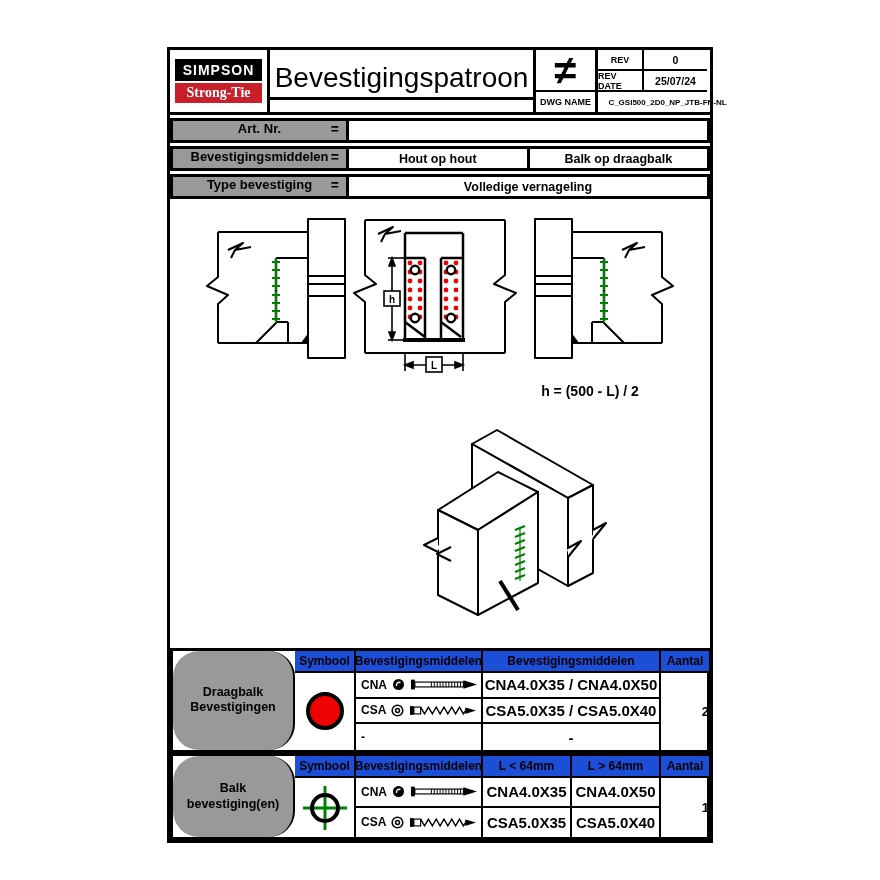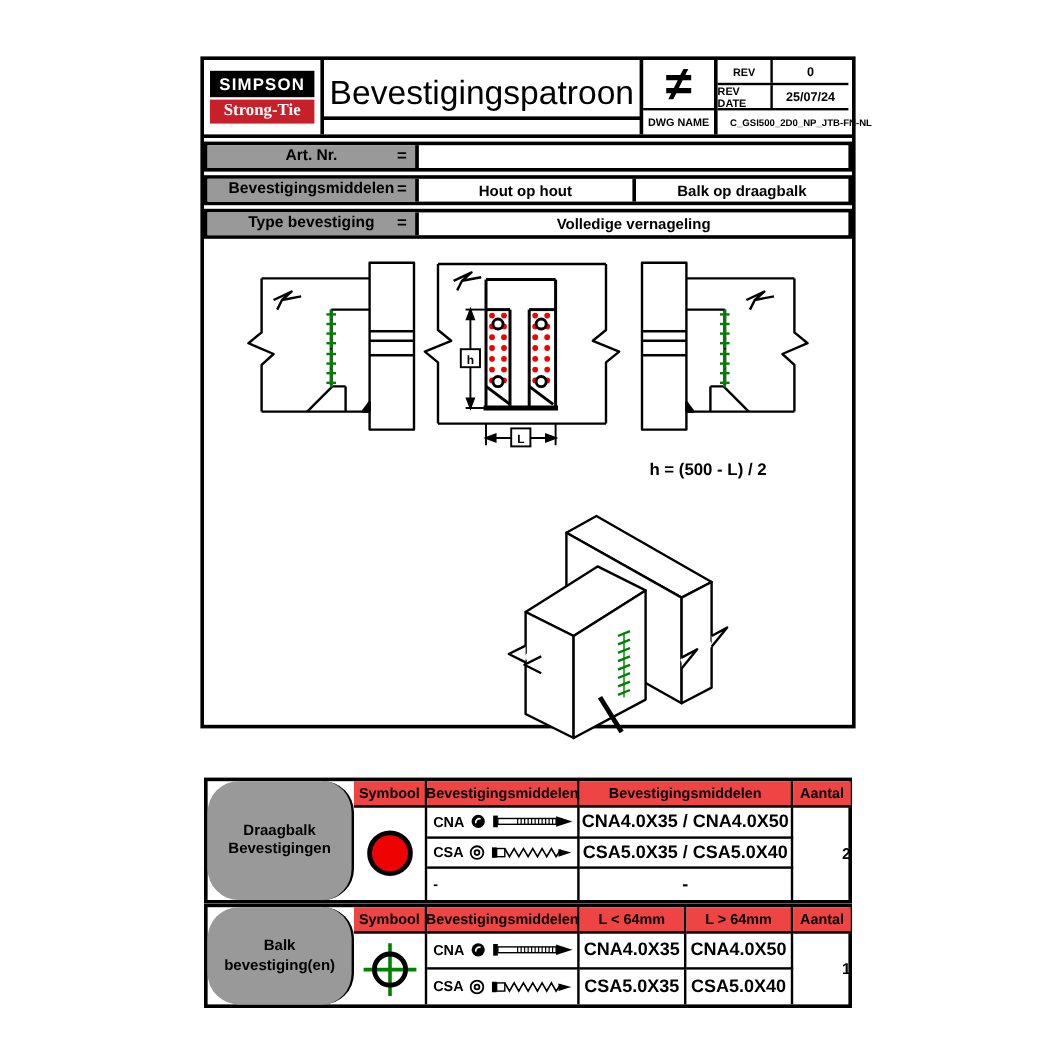--- a/index.html
+++ b/index.html
@@ -1,18 +1,18 @@
 <!DOCTYPE html>
 <html><head>
 <meta charset="utf-8">
 <style>
   html,body{margin:0;padding:0;background:#fff;}
   body{width:880px;height:880px;position:relative;font-family:"Liberation Sans",sans-serif;color:#000;}
   *{box-sizing:border-box;}
-  .page{position:absolute;left:167px;top:47px;width:546px;height:560px;border:3px solid #000;background:#fff;}
+  .page{position:absolute;left:167px;top:47px;width:546px;height:796px;border:3px solid #000;background:#fff;}
 
   
   .hdr{position:absolute;left:0;top:0;width:540px;height:65px;border-bottom:3px solid #000;display:flex;}
   .logo-cell{width:100px;height:62px;border-right:3px solid #000;padding:4px 5px;display:flex;flex-direction:column;justify-content:center;gap:2px;}
   .brand-top{background:#000;color:#fff;font-weight:bold;font-size:14px;letter-spacing:1px;text-align:center;padding:3px 2px;}
   .brand-bot{background:#c8202a;color:#fff;font-weight:bold;font-size:14px;font-family:"Liberation Serif",serif;text-align:center;padding:2px 2px;}
   .title-cell{width:266px;border-right:3px solid #000;display:flex;align-items:center;justify-content:center;}
   .title-cell span{font-size:28px;font-weight:normal;border-bottom:3px solid #000;padding:0 6px 3px 6px;}
   .neq-col{width:62px;border-right:3px solid #000;display:flex;flex-direction:column;}
   .neq-box{height:42px;border-bottom:2px solid #000;display:flex;align-items:center;justify-content:center;font-size:40px;font-weight:bold;line-height:1;}
@@ -34,21 +34,21 @@
   
   .draw{position:absolute;left:0;top:150px;width:540px;height:448px;}
 
   
   .ftable{position:absolute;left:0;width:540px;display:grid;border:3px solid #000;background:#fff;}
   #table1{top:598px;height:105px;grid-template-columns:122px 61px 127px 178px 1fr;grid-template-rows:22px 1fr 1fr 1fr;}
   #table2{top:703px;height:87px;grid-template-columns:122px 61px 127px 89px 89px 1fr;grid-template-rows:22px 1fr 1fr;}
   .cell{border-right:2px solid #000;border-bottom:2px solid #000;display:flex;align-items:center;justify-content:center;overflow:hidden;}
   .cell.last{border-right:none;}
   .cell.bot{border-bottom:none;}
-  .gray{background:#ef4444;font-weight:bold;font-size:12px;}
+  .gray{background:#1d4ed8;font-weight:bold;font-size:12px;}
   .rowlabel{grid-column:1;grid-row:1 / -1;background:#999;font-weight:bold;font-size:12.5px;text-align:center;padding:0 18px;line-height:1.25;border-radius:26px;}
   .symspan{grid-column:2;}
   .fast-cell{justify-content:flex-start;gap:5px;padding-left:5px;font-weight:bold;font-size:12px;}
   .spec{font-weight:bold;font-size:15px;}
   .aantal-val{font-weight:bold;font-size:13px;padding-left:48px;}
   .red-dot{width:38px;height:38px;border-radius:50%;background:#ee0202;border:4px solid #000;}
 </style>
 </head>
 <body>
 

